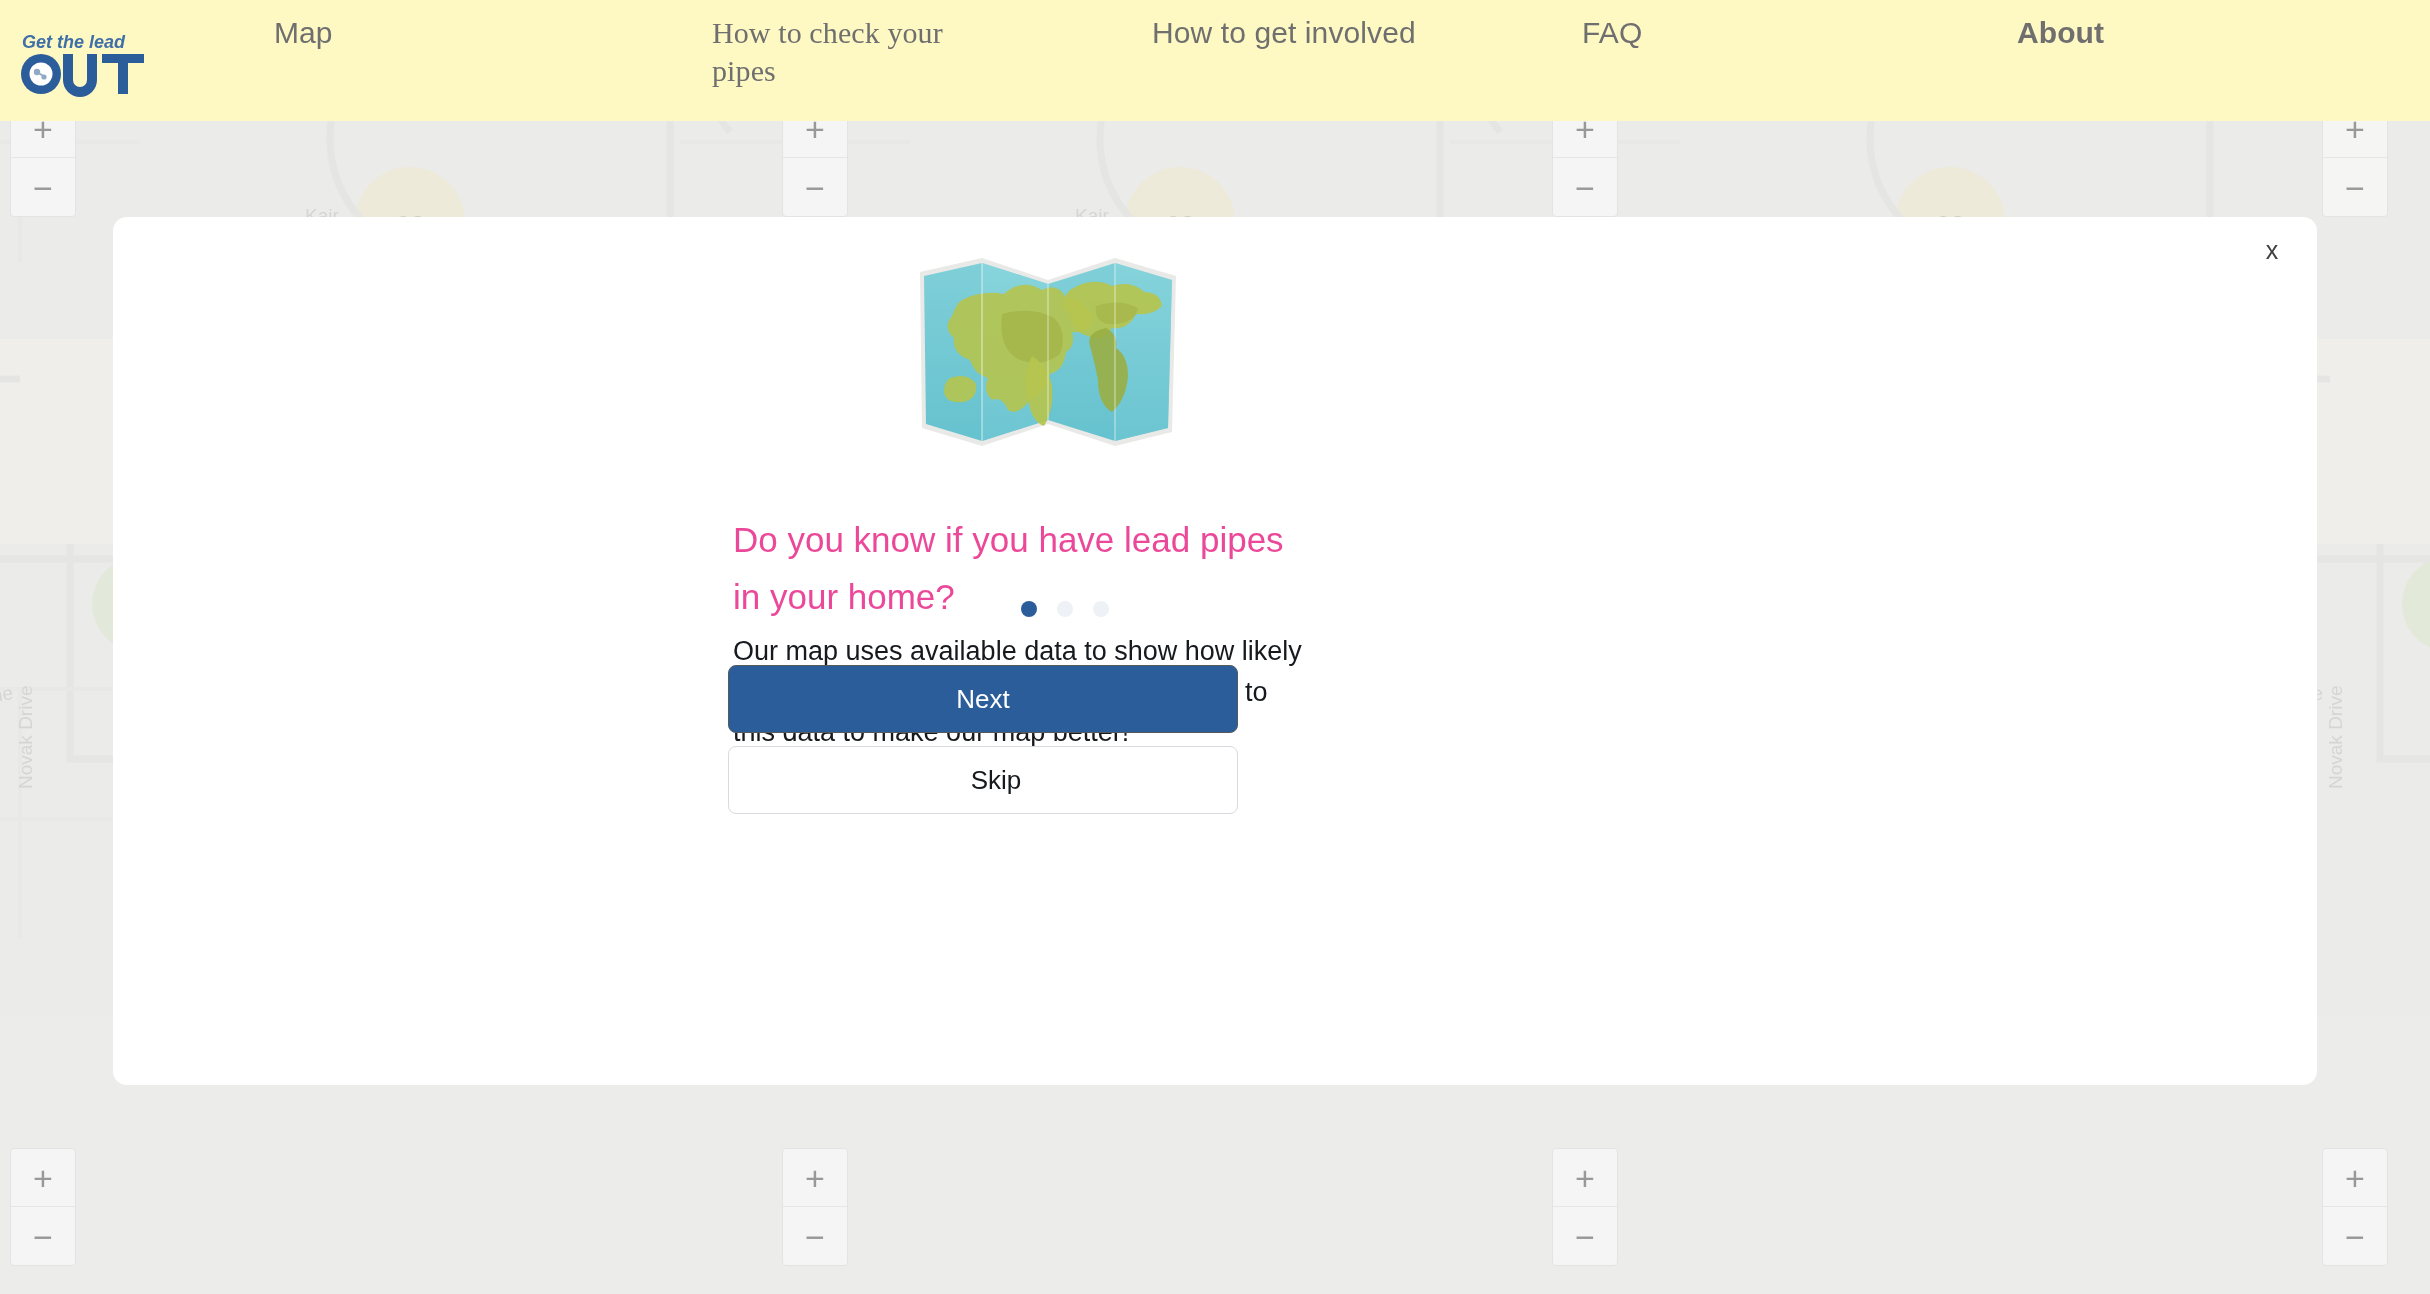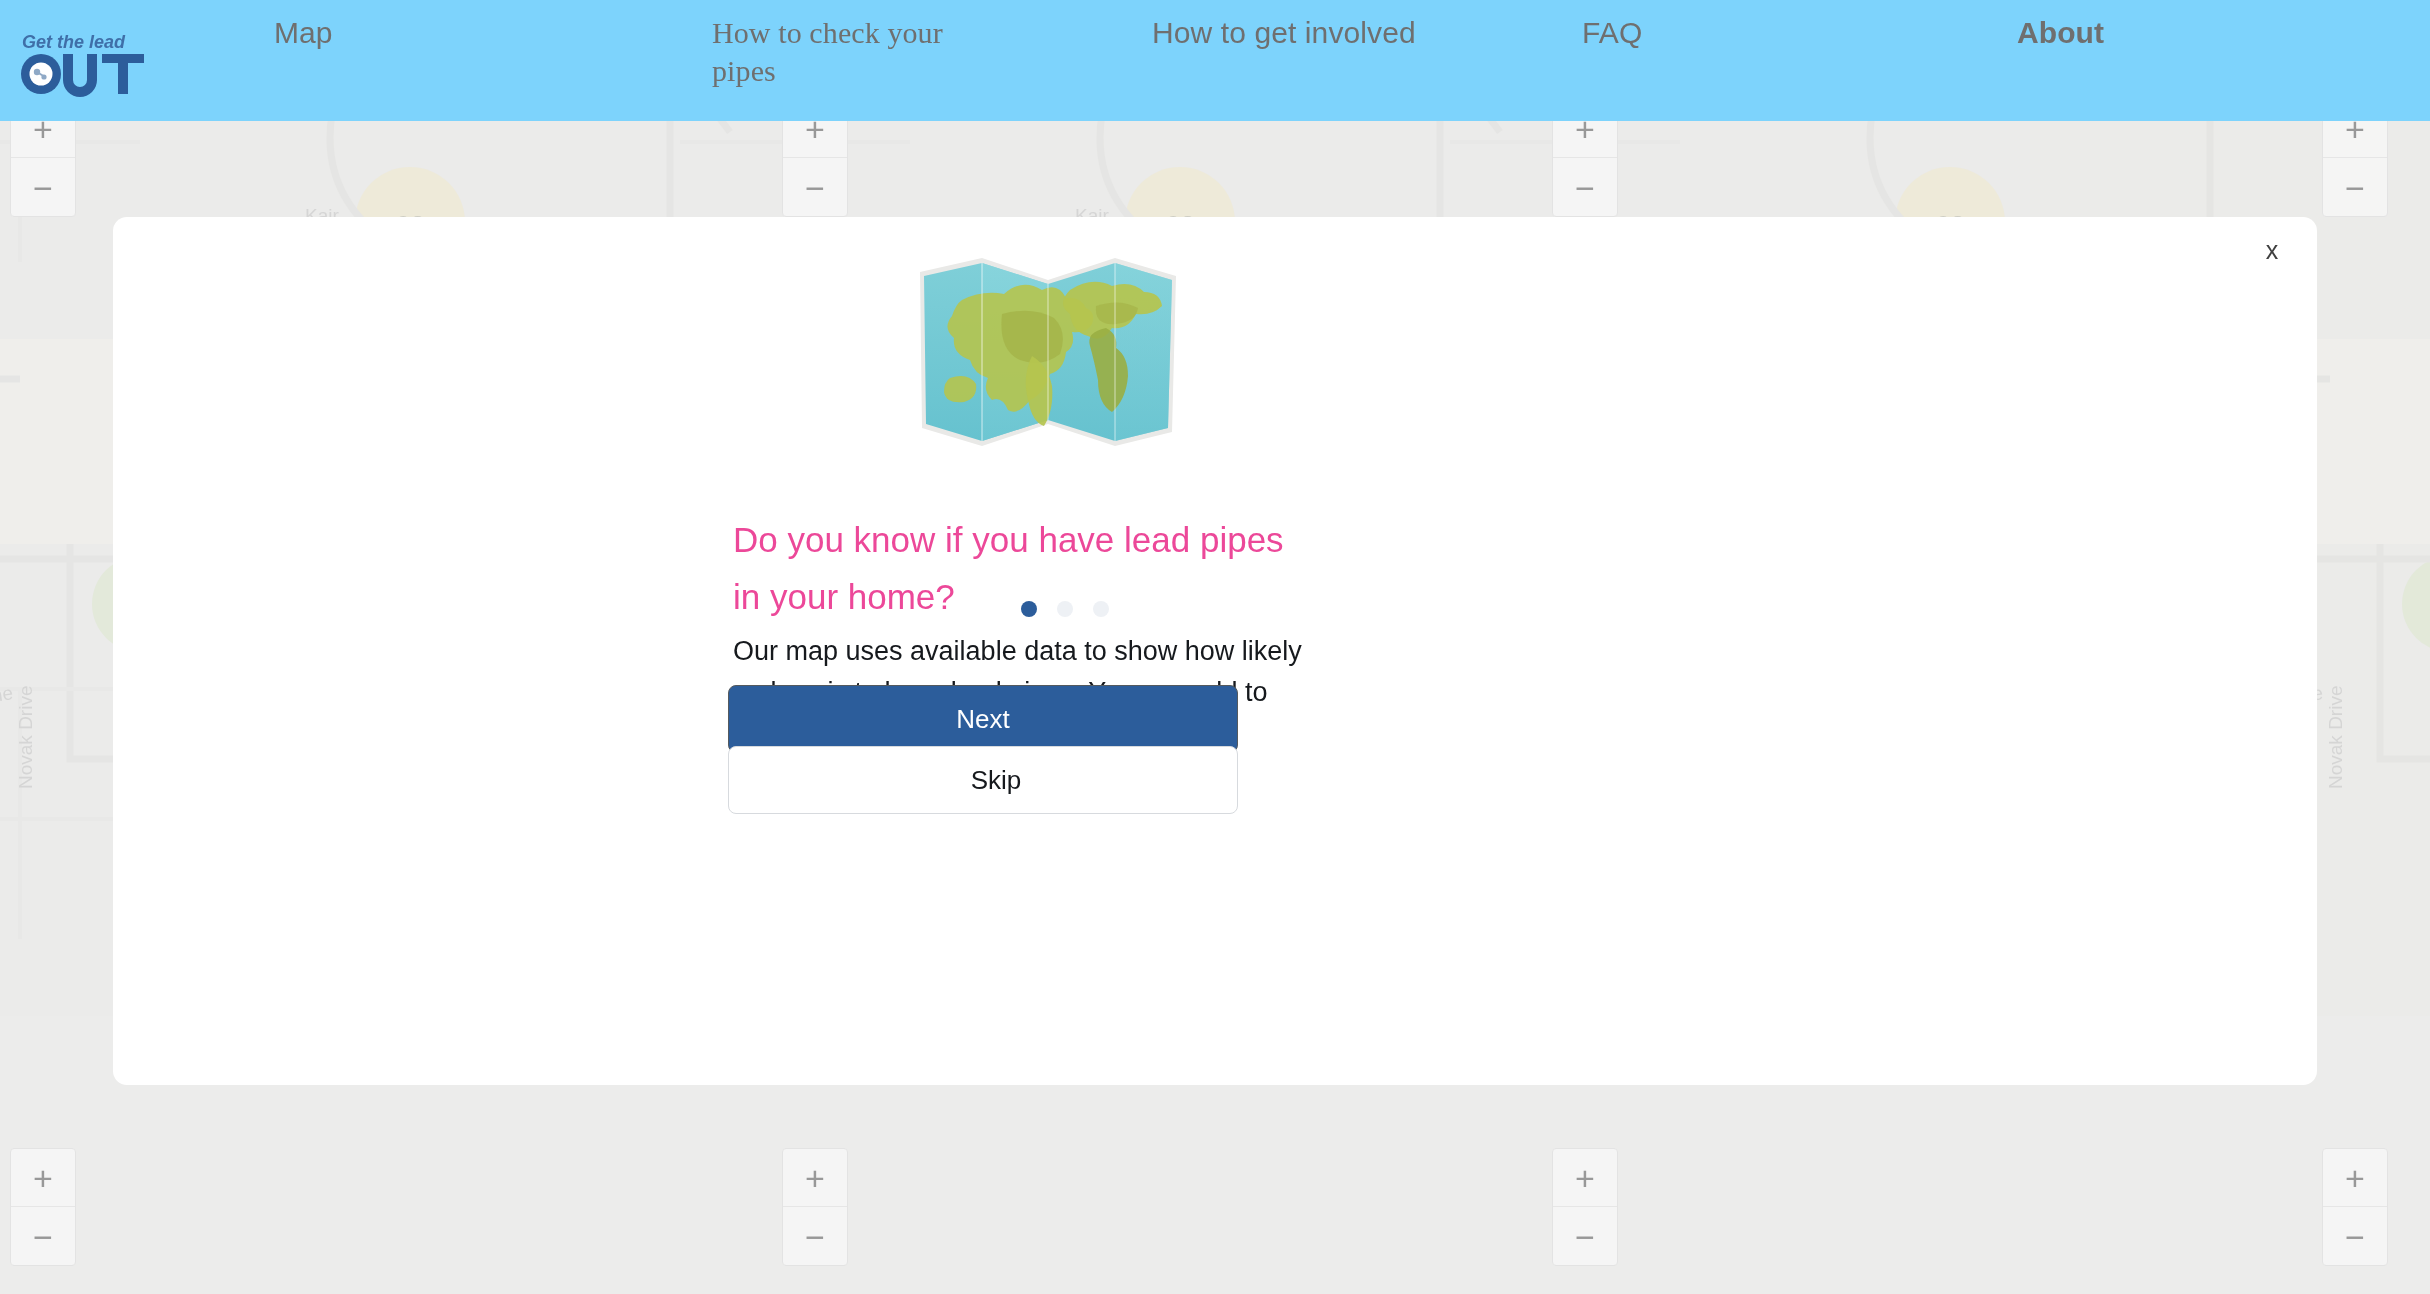--- a/index.html
+++ b/index.html
@@ -9,21 +9,21 @@
     overflow: hidden;
     font-family: "Liberation Sans", sans-serif;
     background: #ffffff;
   }
 
   
   #header {
     position: absolute;
     top: 0; left: 0;
     width: 2430px; height: 121px;
-    background: #7dd3fc;
+    background: #fef9c3;
     z-index: 30;
   }
   #logo {
     position: absolute;
     left: 18px; top: 26px;
     width: 132px; height: 72px;
     display: block;
   }
   #nav {
     position: absolute;
@@ -147,21 +147,21 @@
   .dot {
     width: 16px; height: 16px;
     border-radius: 50%;
     background: #eef1f5;
     cursor: pointer;
   }
   .dot.active { background: #2c5d9b; }
 
   #btn-next {
     position: absolute;
-    left: 615px; top: 468px;
+    left: 615px; top: 448px;
     width: 510px; height: 68px;
     background: #2c5d9b;
     border: 1px solid #555a5e;
     border-radius: 8px;
     color: #ffffff;
     font-size: 26px;
     font-family: "Liberation Sans", sans-serif;
     cursor: pointer;
     display: flex; align-items: center; justify-content: center;
   }

